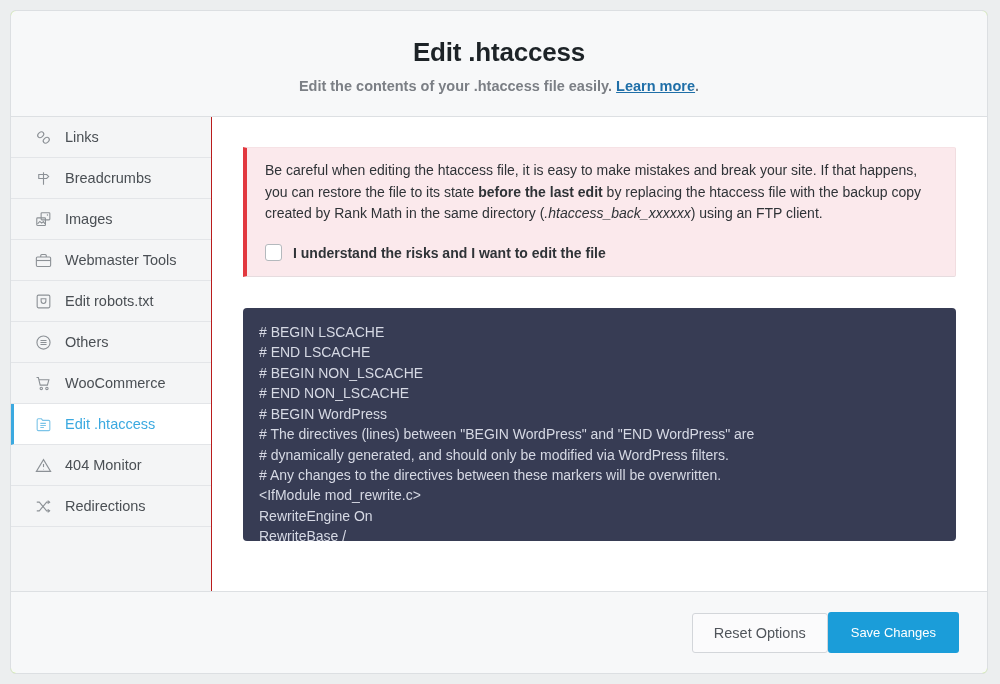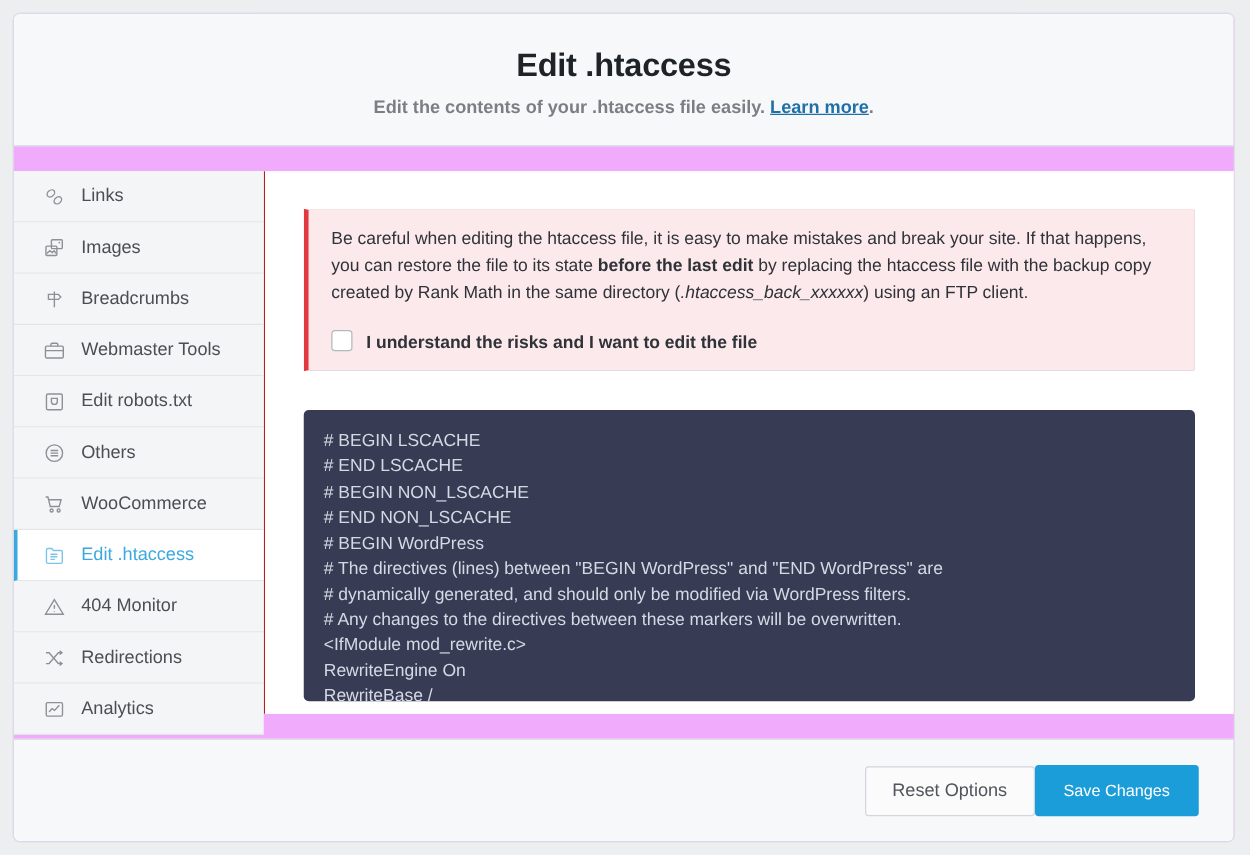--- a/index.html
+++ b/index.html
@@ -13,27 +13,26 @@
   .page {
     position: relative;
     width: 1000px; height: 684px;
     background: #eceeef;
     padding: 10px 12px 10px 10px;
   }
   .card {
     position: relative;
     width: 978px;
     height: 664px;
-    background: #f0abfc;
+    background: #bef264;
     border: 1px solid #dcdfe2;
     border-radius: 6px;
     overflow: hidden;
     display: flex;
     flex-direction: column;
-    gap: 20px;
   }
 
   
   .card-header {
     background: #f7f8f9;
     border-bottom: 1px solid #dde0e3;
     padding: 26px 20px 22px;
     text-align: center;
     flex: 0 0 auto;
   }
@@ -217,42 +216,42 @@
               <ellipse cx="8.5" cy="8.5" rx="4.2" ry="3.1" transform="rotate(-40 8.5 8.5)"></ellipse>
               <ellipse cx="15.5" cy="15.5" rx="4.2" ry="3.1" transform="rotate(-40 15.5 15.5)"></ellipse>
             </svg>
           </span>
           <span>Links</span>
         </div>
 
         <div class="nav-item">
           <span class="nav-icon">
             <svg width="19" height="19" viewBox="0 0 24 24" fill="none" stroke="currentColor" stroke-width="1.4">
+              <path d="M12 4v16"></path>
+              <path d="M6 7h10l2.5 2.6L16 12H6z"></path>
+            </svg>
+          </span>
+          <span>Breadcrumbs</span>
+        </div>
+
+        <div class="nav-item">
+          <span class="nav-icon">
+            <svg width="19" height="19" viewBox="0 0 24 24" fill="none" stroke="currentColor" stroke-width="1.4">
               <rect x="9" y="3.5" width="11" height="9" rx="1"></rect>
               <rect x="3.5" y="10" width="11" height="9.5" rx="1"></rect>
               <circle cx="17" cy="6.4" r="0.9" fill="currentColor" stroke="none"></circle>
               <path d="M4.4 17.5l3-3 2.4 2 2-1.8 2.2 2.8"></path>
             </svg>
           </span>
           <span>Images</span>
         </div>
 
         <div class="nav-item">
           <span class="nav-icon">
             <svg width="19" height="19" viewBox="0 0 24 24" fill="none" stroke="currentColor" stroke-width="1.4">
-              <path d="M12 4v16"></path>
-              <path d="M6 7h10l2.5 2.6L16 12H6z"></path>
-            </svg>
-          </span>
-          <span>Breadcrumbs</span>
-        </div>
-
-        <div class="nav-item">
-          <span class="nav-icon">
-            <svg width="19" height="19" viewBox="0 0 24 24" fill="none" stroke="currentColor" stroke-width="1.4">
               <rect x="3" y="7.5" width="18" height="12" rx="1.4"></rect>
               <path d="M8.5 7.5V5.8a1.3 1.3 0 011.3-1.3h4.4a1.3 1.3 0 011.3 1.3v1.7"></path>
               <path d="M3 12h18"></path>
             </svg>
           </span>
           <span>Webmaster Tools</span>
         </div>
 
         <div class="nav-item">
           <span class="nav-icon">
@@ -311,30 +310,20 @@
             <svg width="19" height="19" viewBox="0 0 24 24" fill="none" stroke="currentColor" stroke-width="1.4">
               <path d="M3.5 6.5h3.2L16 17.5h3.6"></path>
               <path d="M3.5 17.5h3.2L16 6.5h3.6"></path>
               <path d="M17.3 4.6l2.4 1.9-2.4 1.9"></path>
               <path d="M17.3 15.6l2.4 1.9-2.4 1.9"></path>
             </svg>
           </span>
           <span>Redirections</span>
         </div>
 
-        <div class="nav-item">
-          <span class="nav-icon">
-            <svg width="19" height="19" viewBox="0 0 24 24" fill="none" stroke="currentColor" stroke-width="1.4">
-              <rect x="3.8" y="5.2" width="16.4" height="13.6" rx="1.3"></rect>
-              <path d="M6.6 14.6l3-3.4 2.6 1.8 4.3-4.6"></path>
-              <circle cx="16.5" cy="8.4" r="0.8" fill="currentColor" stroke="none"></circle>
-            </svg>
-          </span>
-          <span>Analytics</span>
-        </div>
 
       </nav>
 
       <div class="content">
 
         <div class="notice">
           <p><span>Be careful when editing the htaccess file, it is easy to make mistakes and break your site. If that happens, you can restore the file to its state </span><b>before the last edit</b><span> by replacing the htaccess file with the backup copy created by Rank Math in the same directory (</span><i>.htaccess_back_xxxxxx</i><span>) using an FTP client.</span></p>
           <div class="notice-check">
             <span class="checkbox"></span>
             <label>I understand the risks and I want to edit the file</label>

